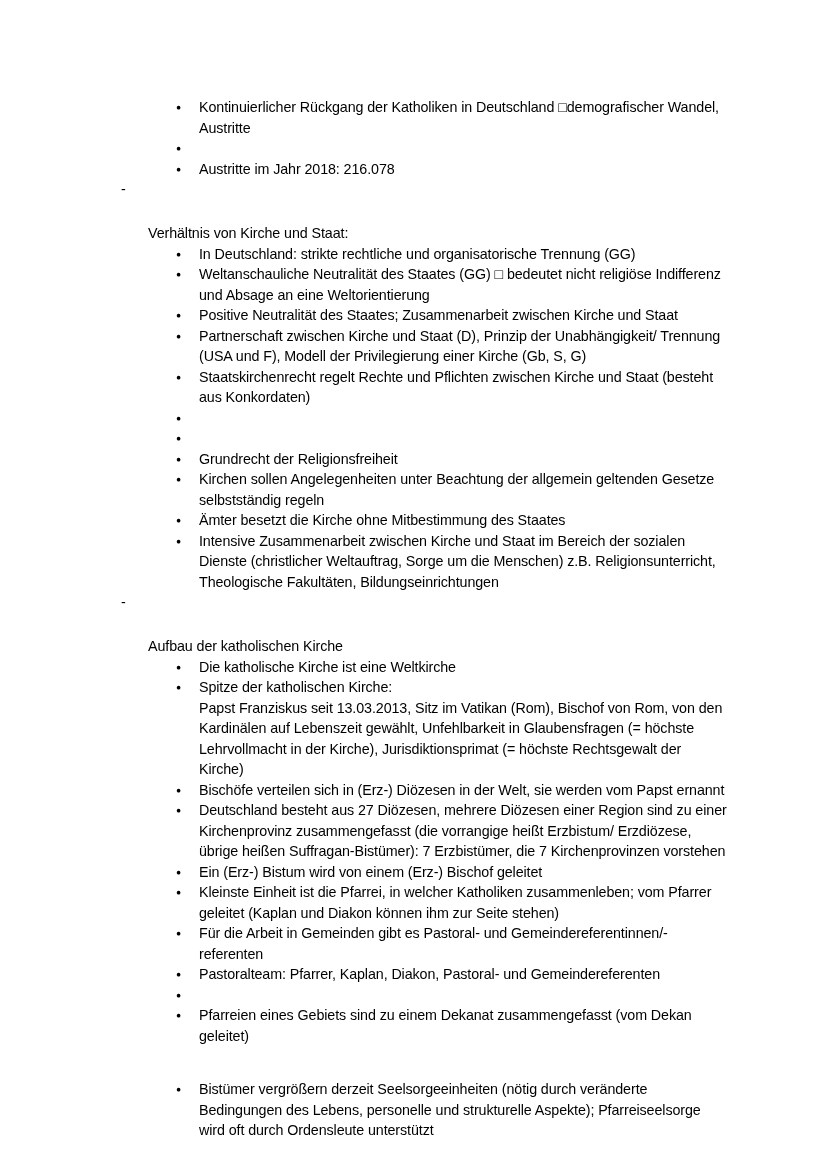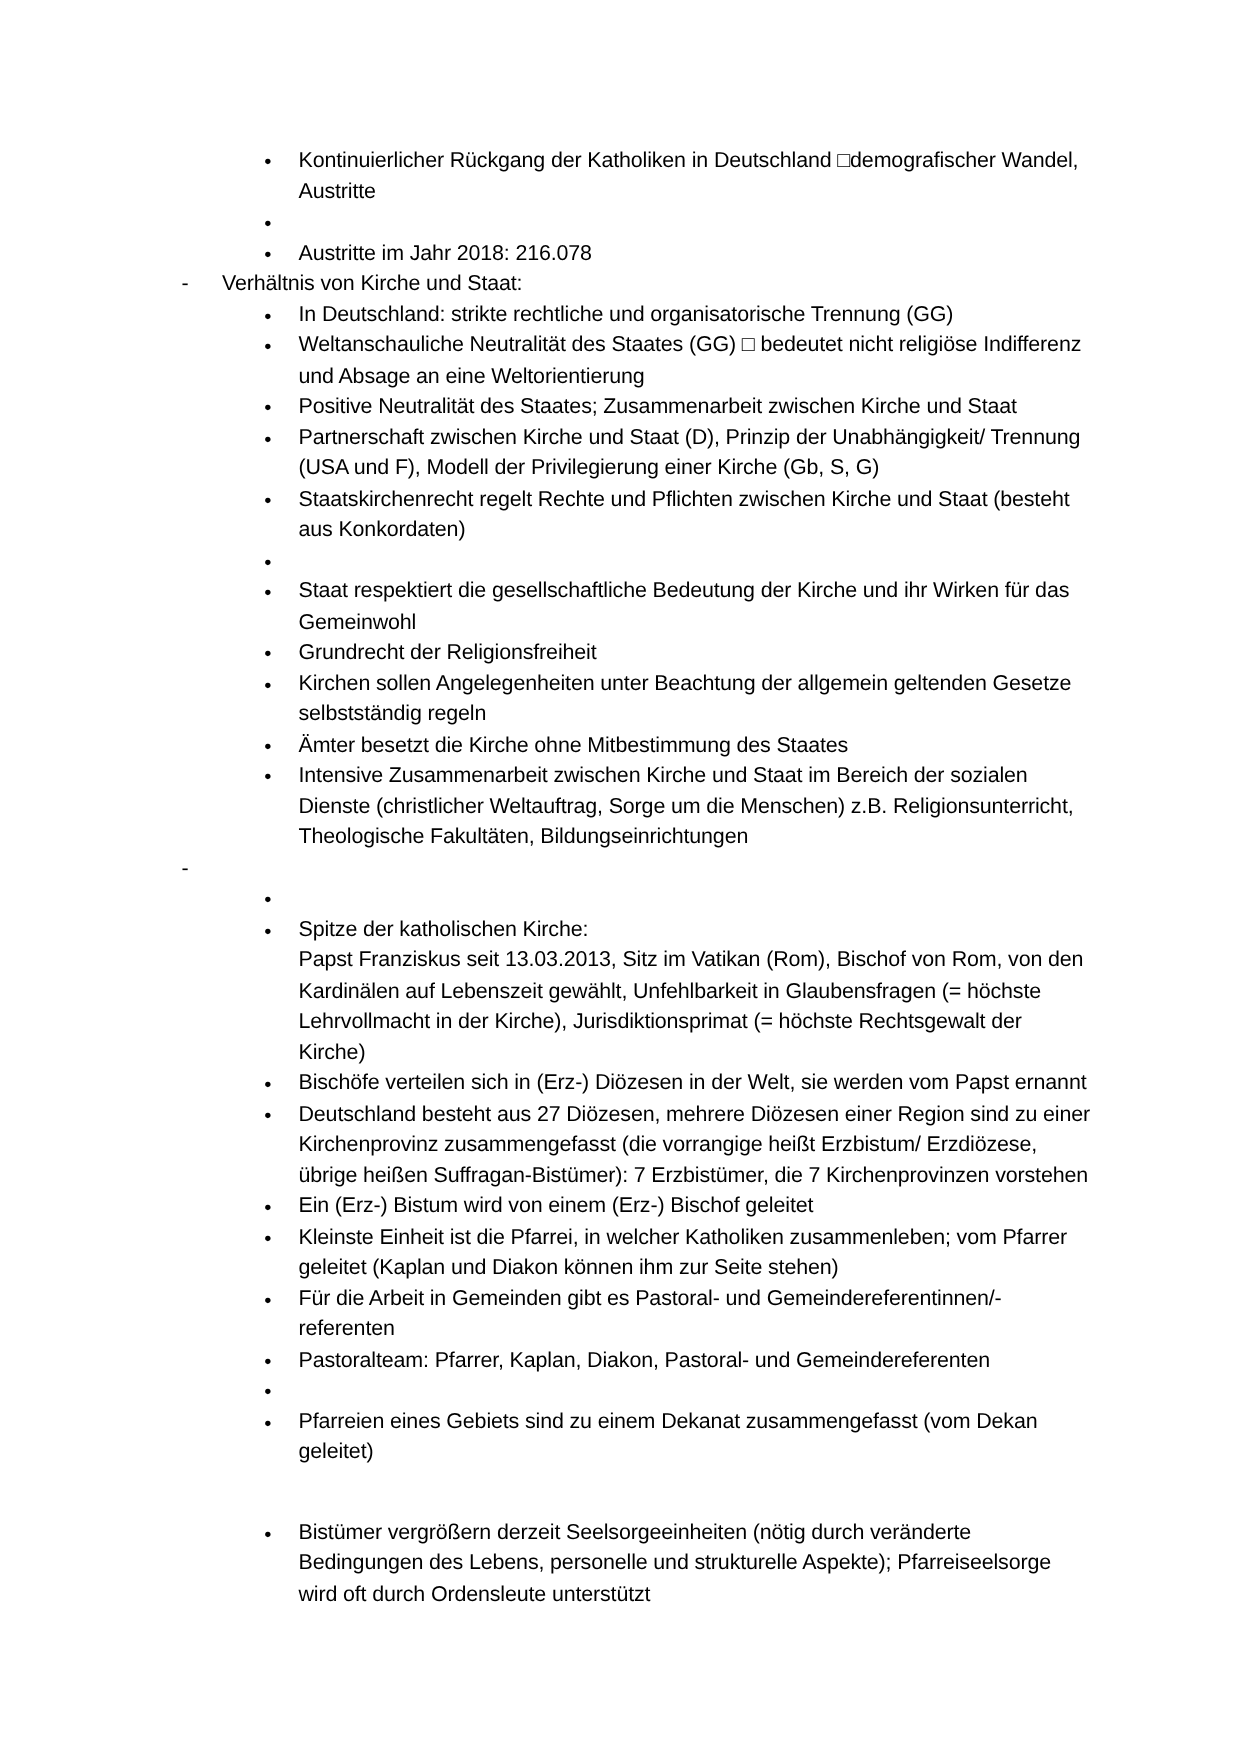--- a/index.html
+++ b/index.html
@@ -24,21 +24,21 @@
     align-items: flex-start;
     font-size: 14.3px;
     line-height: 20.5px;
     letter-spacing: -0.1px;
   }
   .item .marker { flex: none; }
   .item .text { white-space: pre-wrap; }
 
   .item.dash { padding-left: 121px; }
   .item.dash .marker { width: 27px; }
-  .item.dash .text { width: 585px; }
+  .item.dash .text { width: 585px; margin-top: 44px; }
 
   .item.bullet { padding-left: 176px; }
   .item.bullet .marker { width: 23px; font-size: 8.5px; }
   .item.bullet .text { width: 530px; }
 
   .item.gap { margin-top: 33px; }
 </style>
 </head>
 <body>
 
@@ -77,43 +77,44 @@
   </div>
       <div class="item bullet">
     <span class="marker">●</span>
     <span class="text">Staatskirchenrecht regelt Rechte und Pflichten zwischen Kirche und Staat (besteht aus Konkordaten)</span>
   </div>
       <div class="item bullet">
     <span class="marker">●</span>
   </div>
       <div class="item bullet">
     <span class="marker">●</span>
-    <span class="text">Staat respektiert die gesellschaftliche Bedeutung der Kirche und ihr Wirken für das Gemeinwohl</span>
   </div>
       <div class="item bullet">
     <span class="marker">●</span>
     <span class="text">Grundrecht der Religionsfreiheit</span>
   </div>
       <div class="item bullet">
     <span class="marker">●</span>
     <span class="text">Kirchen sollen Angelegenheiten unter Beachtung der allgemein geltenden Gesetze selbstständig regeln</span>
   </div>
       <div class="item bullet">
     <span class="marker">●</span>
     <span class="text">Ämter besetzt die Kirche ohne Mitbestimmung des Staates</span>
   </div>
       <div class="item bullet">
     <span class="marker">●</span>
     <span class="text">Intensive Zusammenarbeit zwischen Kirche und Staat im Bereich der sozialen Dienste (christlicher Weltauftrag, Sorge um die Menschen) z.B. Religionsunterricht, Theologische Fakultäten, Bildungseinrichtungen</span>
   </div>
       <div class="item dash">
     <span class="marker">-</span>
+    <span class="text">Aufbau der katholischen Kirche</span>
   </div>
       <div class="item bullet">
     <span class="marker">●</span>
+    <span class="text">Die katholische Kirche ist eine Weltkirche</span>
   </div>
       <div class="item bullet">
     <span class="marker">●</span>
     <span class="text">Spitze der katholischen Kirche:
 Papst Franziskus seit 13.03.2013, Sitz im Vatikan (Rom), Bischof von Rom, von den Kardinälen auf Lebenszeit gewählt, Unfehlbarkeit in Glaubensfragen (= höchste Lehrvollmacht in der Kirche), Jurisdiktionsprimat (= höchste Rechtsgewalt der Kirche)</span>
   </div>
       <div class="item bullet">
     <span class="marker">●</span>
     <span class="text">Bischöfe verteilen sich in (Erz-) Diözesen in der Welt, sie werden vom Papst ernannt</span>
   </div>

